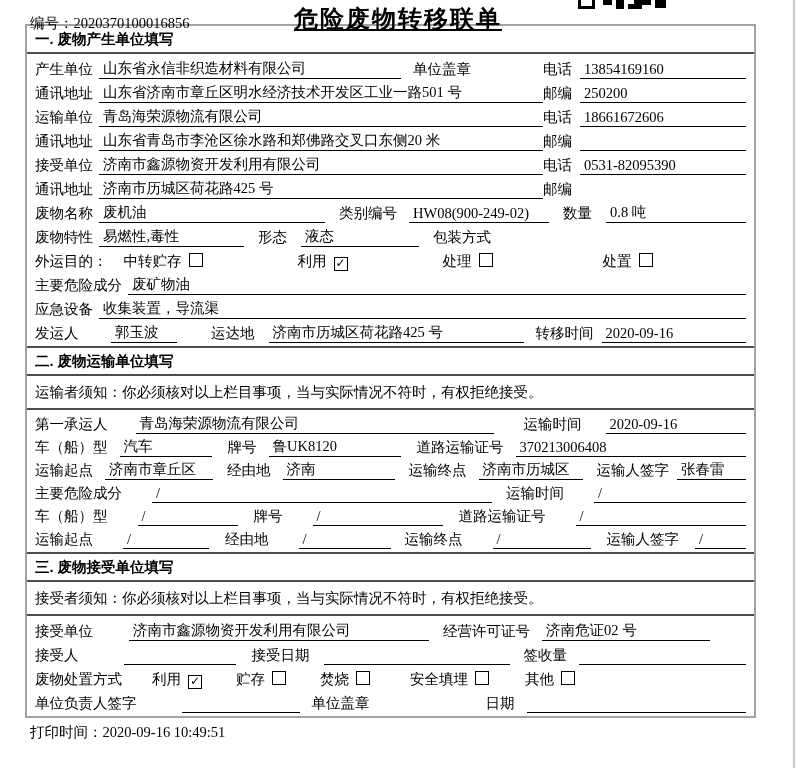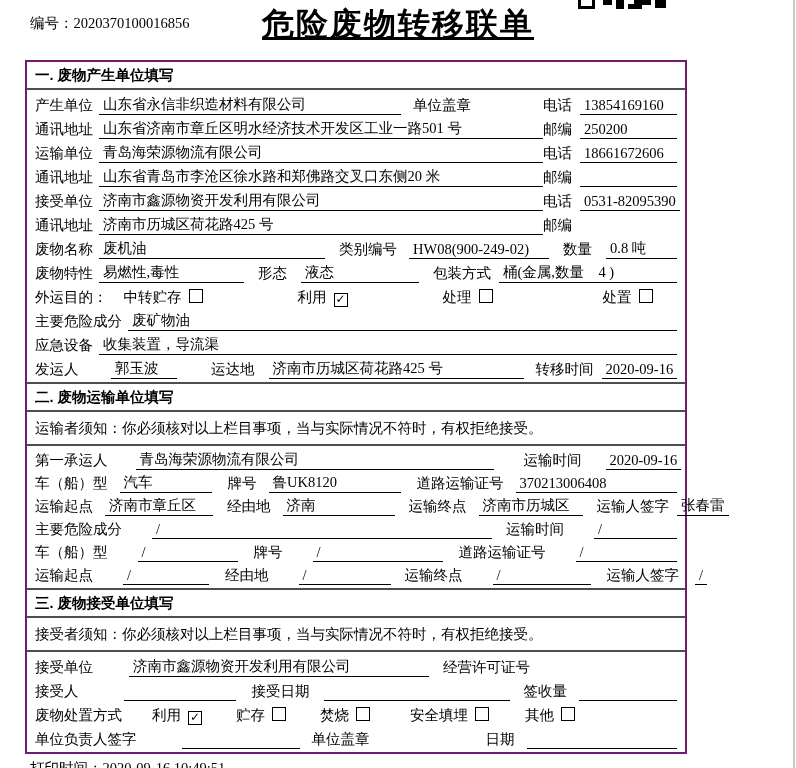--- a/index.html
+++ b/index.html
@@ -6,33 +6,33 @@
   body{
     width:796px;height:768px;background:#ffffff;color:#000;
     font-family:"Liberation Serif","DejaVu Serif",serif;
     position:relative;overflow:hidden;
   }
   .right-edge{position:absolute;top:0;right:1px;width:2px;height:768px;background:#c9c9c9;}
   
   .hdr{position:relative;height:24px;text-decoration:underline;}
   .serial{position:absolute;left:30px;top:14px;font-size:14.5px;white-space:nowrap;}
   .doc-title{
-    text-align:center;padding-top:3px;font-size:32px;font-weight:bold;
+    text-align:center;padding-top:3px;font-size:24px;font-weight:bold;
     letter-spacing:2px;font-family:"Liberation Sans","DejaVu Sans",sans-serif;
   }
   .qr{position:absolute;left:578px;top:0;width:88px;height:9px;}
   .qr div{position:absolute;background:#000;}
   .qr .q1{left:0;top:0;width:17px;height:9px;background:transparent;border:3px solid #000;border-top:none;box-sizing:border-box;}
   .qr .q2{left:25px;top:0;width:9px;height:5px;}
   .qr .q3{left:38px;top:0;width:8px;height:9px;}
   .qr .q4{left:50px;top:4px;width:14px;height:5px;}
   .qr .q5{left:56px;top:0;width:17px;height:5px;}
   .qr .q6{left:77px;top:0;width:11px;height:8px;}
   
-  .tbl{margin-left:25px;width:662px;border:2px solid #701a75;box-sizing:border-box;background:#fff;margin-top:36px;}
+  .tbl{margin-left:25px;width:731px;border:2px solid #a3a3a3;box-sizing:border-box;background:#fff;}
   .sec{border-bottom:2px solid #4d4d4d;}
   .sec:last-child{border-bottom:none;}
   .sec-title{
     font-family:"Liberation Sans","DejaVu Sans",sans-serif;
     font-weight:bold;font-size:14.5px;padding:4px 8px 3px 8px;
     border-bottom:2px solid #4d4d4d;
   }
   .notice{font-size:14.5px;padding:7px 6px 6px 8px;border-bottom:2px solid #4d4d4d;}
   .row{display:flex;align-items:flex-end;padding:0 8px 3px 8px;height:21px;font-size:14.5px;white-space:nowrap;}
   .s2 .row{height:20px;}
@@ -137,21 +137,20 @@
       <span class="lbl ml14">数量</span>
       <span class="val fill ml14">0.8 吨</span>
     </div>
 
     <div class="row">
       <span class="lblw">废物特性</span>
       <span class="val" style="width:145px">易燃性,毒性</span>
       <span class="lbl ml14">形态</span>
       <span class="val ml14" style="width:118px">液态</span>
       <span class="lbl ml14">包装方式</span>
-      <span class="val fill ml8">桶(金属,数量　4 )</span>
     </div>
 
     <div class="row">
       <span class="lbl">外运目的：</span>
       <span class="lbl ml16"><span>中转贮存</span><span class="cb"></span></span>
       <span class="lbl ml95"><span>利用</span><span class="cb">✓</span></span>
       <span class="lbl ml95"><span>处理</span><span class="cb"></span></span>
       <span class="lbl ml110"><span>处置</span><span class="cb"></span></span>
     </div>
 
@@ -236,20 +235,21 @@
   </div>
 
   <div class="sec s3">
     <div class="sec-title">三. 废物接受单位填写</div>
     <div class="notice">接受者须知：你必须核对以上栏目事项，当与实际情况不符时，有权拒绝接受。</div>
 
     <div class="row" style="height:25px;">
       <span class="lblw">接受单位</span>
       <span class="val ml30" style="width:300px">济南市鑫源物资开发利用有限公司</span>
       <span class="lbl ml14">经营许可证号</span>
+      <span class="val ml12" style="width:168px">济南危证02 号</span>
     </div>
 
     <div class="row">
       <span class="lbl">接受人</span>
       <span class="val ml45" style="width:112px"></span>
       <span class="lbl ml16">接受日期</span>
       <span class="val ml14" style="width:186px"></span>
       <span class="lbl ml14">签收量</span>
       <span class="val fill ml12"></span>
     </div>

